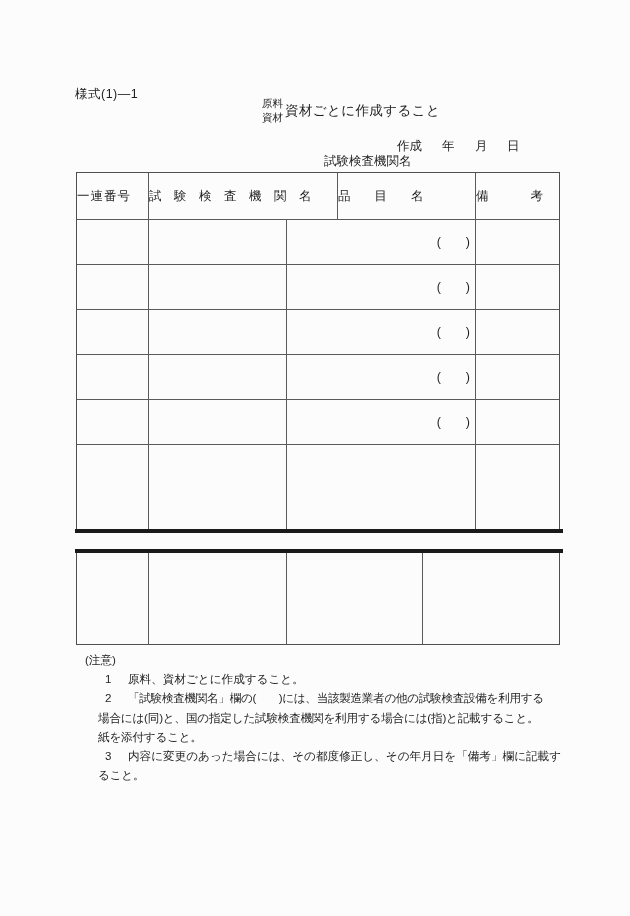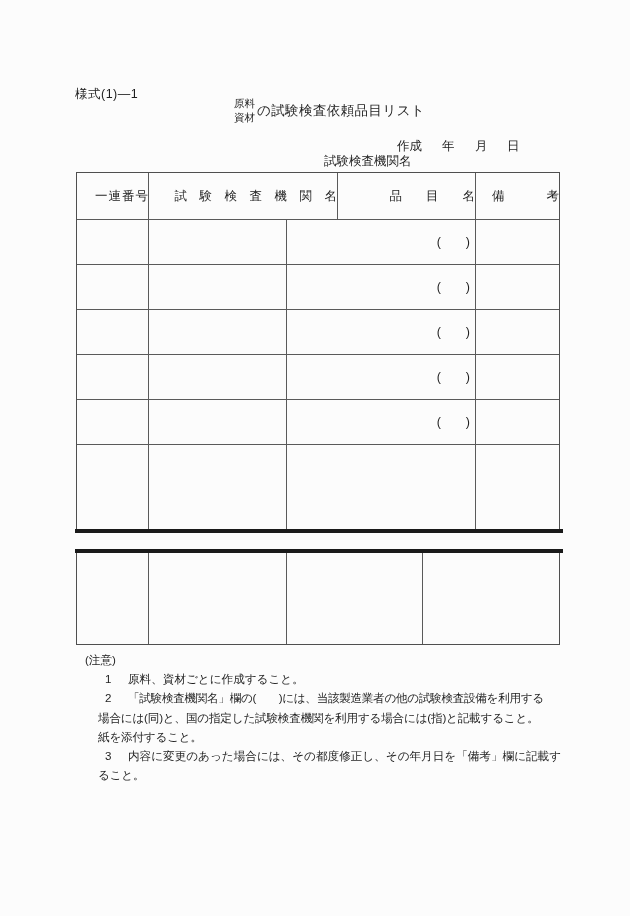--- a/index.html
+++ b/index.html
@@ -6,39 +6,39 @@
   .page{
     position:relative;
     width:630px;height:916px;
     background:#fcfcfc;
     font-family:Liberation Sans, sans-serif;
     color:#1f1f1f;
     overflow:hidden;
   }
   
   .form-code{position:absolute;left:75px;top:86px;font-size:12.5px;letter-spacing:0.5px;}
-  .title-block{position:absolute;left:234px;top:97px;display:flex;align-items:center;}
+  .title-block{position:absolute;left:262px;top:97px;display:flex;align-items:center;}
   .fraction{display:flex;flex-direction:column;font-size:10.5px;line-height:13.5px;}
   .title-suffix{font-size:13.5px;margin-left:2px;letter-spacing:0.4px;}
   .date-line{position:absolute;left:0;top:138px;width:630px;height:14px;font-size:12.5px;}
   .date-line span{position:absolute;top:0;}
   .dl-label{left:397px;text-align:center;}
   .dl-year{left:442px;}
   .dl-month{left:475px;}
   .dl-day{left:507px;}
   .manager-line{position:absolute;left:324px;top:153px;font-size:12.5px;}
   
   .tbl{position:absolute;left:76px;width:484px;box-sizing:border-box;
        border:1px solid #4f4f4f;background:transparent;}
   .tbl1{top:172px;border-bottom:none;}
   .tbl2{top:553px;border-top:none;}
   .tr{display:flex;box-sizing:border-box;}
   .tr + .tr{border-top:1px solid #5a5a5a;}
   .td{box-sizing:border-box;border-left:1px solid #5a5a5a;display:flex;
-      align-items:center;justify-content:flex-end;}
+      align-items:center;justify-content:flex-start;}
   .td:first-child{border-left:none;}
   .t1c1{width:71px;}  .t1c2{width:138px;} .t1c3{width:189px;} .t1c4{flex:1;}
   .t2c1{width:71px;}  .t2c2{width:138px;} .t2c3{width:136px;} .t2c4{flex:1;}
   .head-row{height:46px;font-size:12.5px;}
   .body-row{height:45px;font-size:12.5px;}
   .tall-row{height:87px;}
   .t2-row{height:91px;}
   .sp-serial{letter-spacing:1px;margin-right:-1px;}
   .sp-item{letter-spacing:24px;margin-right:-24px;}
   .sp-agency{letter-spacing:12.5px;margin-right:-12.5px;}
@@ -61,21 +61,21 @@
 
 <div class="page">
 
   <div class="form-code">様式(1)―1</div>
 
   <div class="title-block">
     <div class="fraction">
       <div>原料</div>
       <div>資材</div>
     </div>
-    <div class="title-suffix">の試験検査依頼品目リスト</div>
+    <div class="title-suffix">資材ごとに作成すること</div>
   </div>
 
   <div class="date-line">
     <span class="dl-label">作成</span>
     <span class="dl-year">年</span>
     <span class="dl-month">月</span>
     <span class="dl-day">日</span>
   </div>
 
   <div class="manager-line">試験検査機関名</div>

